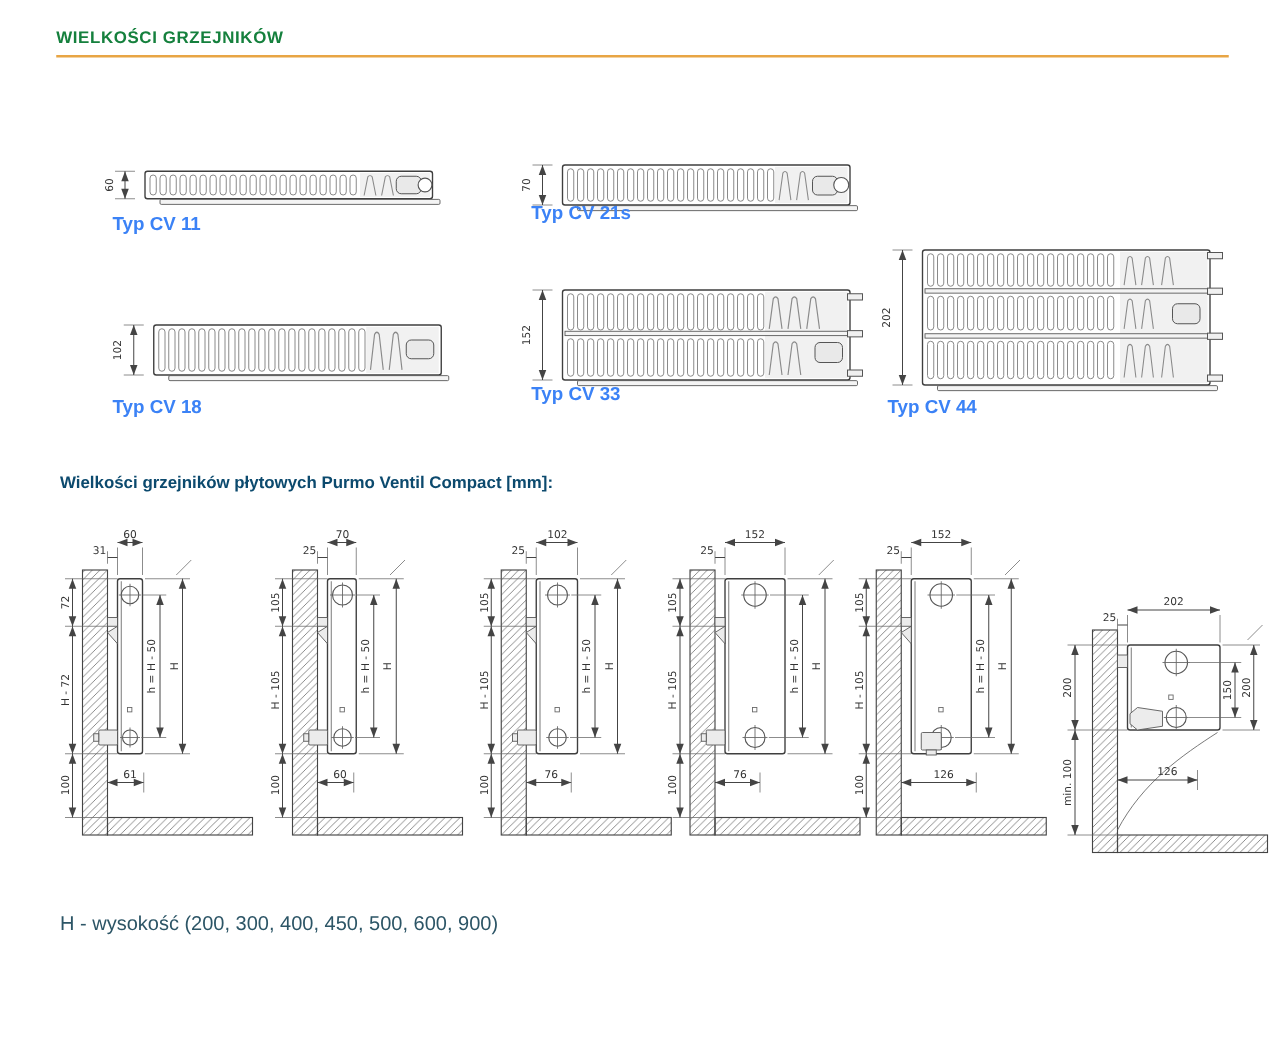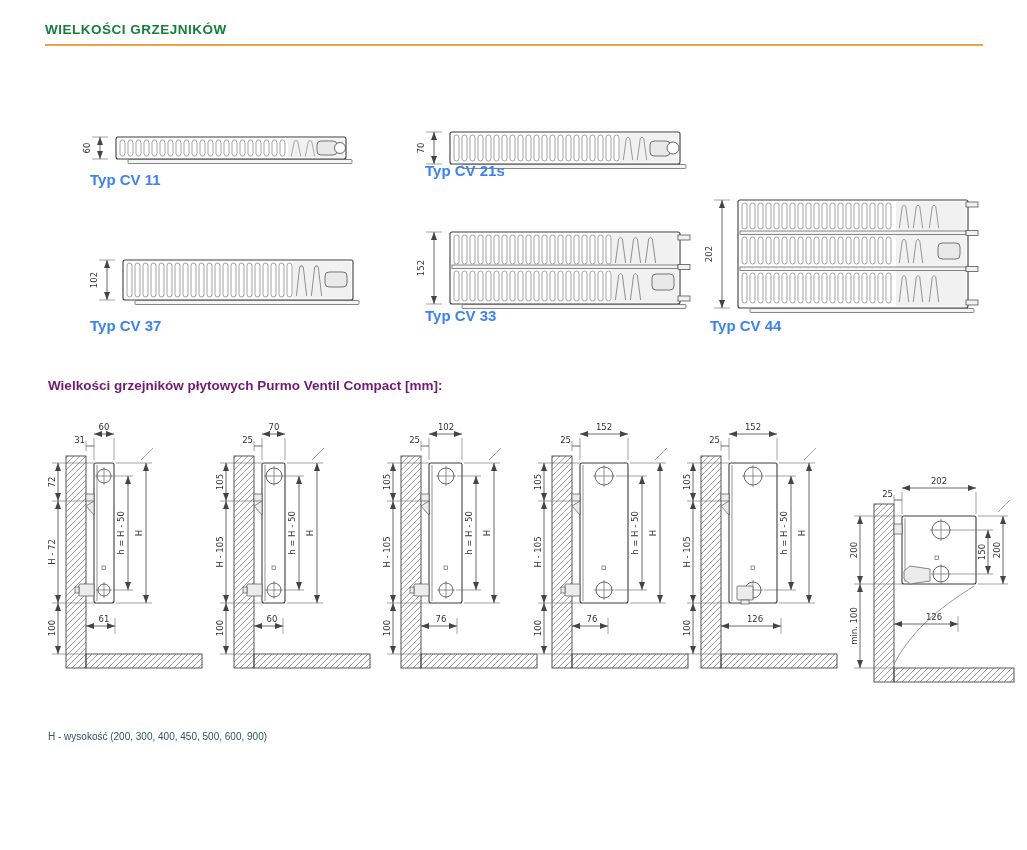--- a/index.html
+++ b/index.html
@@ -1,23 +1,23 @@
 <!DOCTYPE html>
 <html><head>
 <meta charset="utf-8">
 <style>
   html,body{margin:0;padding:0;background:#ffffff;}
   .page{position:relative;width:1027px;height:850px;background:#fff;overflow:hidden;
         font-family:"Liberation Sans",sans-serif;}
   .title{position:absolute;left:45px;top:22px;font-size:13.5px;font-weight:600;
          letter-spacing:.5px;color:#15803d;}
   .rule{position:absolute;left:45px;top:44px;width:938px;height:2px;background:#E8A544;}
-  .subheading{position:absolute;left:48px;top:378px;font-size:13.5px;font-weight:700;color:#701a75;}
+  .subheading{position:absolute;left:48px;top:378px;font-size:13.5px;font-weight:700;color:#0c4a6e;}
   .type-label{position:absolute;font-size:15px;font-weight:700;color:#3b82f6;}
-  .legend{position:absolute;left:48px;top:731px;font-size:10px;color:#2C5566;}
+  .legend{position:absolute;left:48px;top:731px;font-size:16px;color:#2C5566;}
   .legend div{margin-bottom:5.5px;}
   svg{position:absolute;overflow:visible;}
   svg text{font-family:"DejaVu Sans",sans-serif;font-size:8.5px;fill:#333;text-anchor:middle;}
   .e{text-anchor:end;}
   .dim{stroke:#444;stroke-width:.8;marker-start:url(#arr);marker-end:url(#arr);}
   .dim2{stroke:#444;stroke-width:.8;}
   .tick{stroke:#666;stroke-width:.6;}
   .thin{stroke:#666;stroke-width:.7;fill:none;}
   .rad{fill:#fff;stroke:#3f3f3f;stroke-width:1.1;}
   .wall,.floor{fill:url(#hatch);stroke:#444;stroke-width:.9;}
@@ -168,21 +168,21 @@
           <rect x="178" y="7" width="5" height="34" rx="2.5" class="fin"></rect>
           <rect x="186" y="7" width="5" height="34" rx="2.5" class="fin"></rect>
           <rect x="194" y="7" width="5" height="34" rx="2.5" class="fin"></rect>
           <rect x="202" y="7" width="5" height="34" rx="2.5" class="fin"></rect>
         </g>
       <use href="#arch" x="210" y="7" width="13" height="34"></use>
         <use href="#arch" x="225" y="7" width="13" height="34"></use>
       <rect class="valve" x="240" y="16" width="22" height="15" rx="4"></rect>
     </g>
   </svg>
-  <div class="type-label" style="left:90px;top:317px">Typ CV 37</div>
+  <div class="type-label" style="left:90px;top:317px">Typ CV 18</div>
 
   <svg style="left:412px;top:228px" width="280" height="84">
     <g>
       <line class="tick" x1="14" y1="4" x2="30" y2="4"></line>
         <line class="tick" x1="14" y1="76" x2="30" y2="76"></line>
       <line class="dim" x1="22" y1="4" x2="22" y2="76"></line>
       <text transform="rotate(-90 12 40)" x="12" y="40">152</text>
     </g>
     <g>
       <rect class="bar" x="38" y="4" width="230" height="72" rx="2"></rect>

